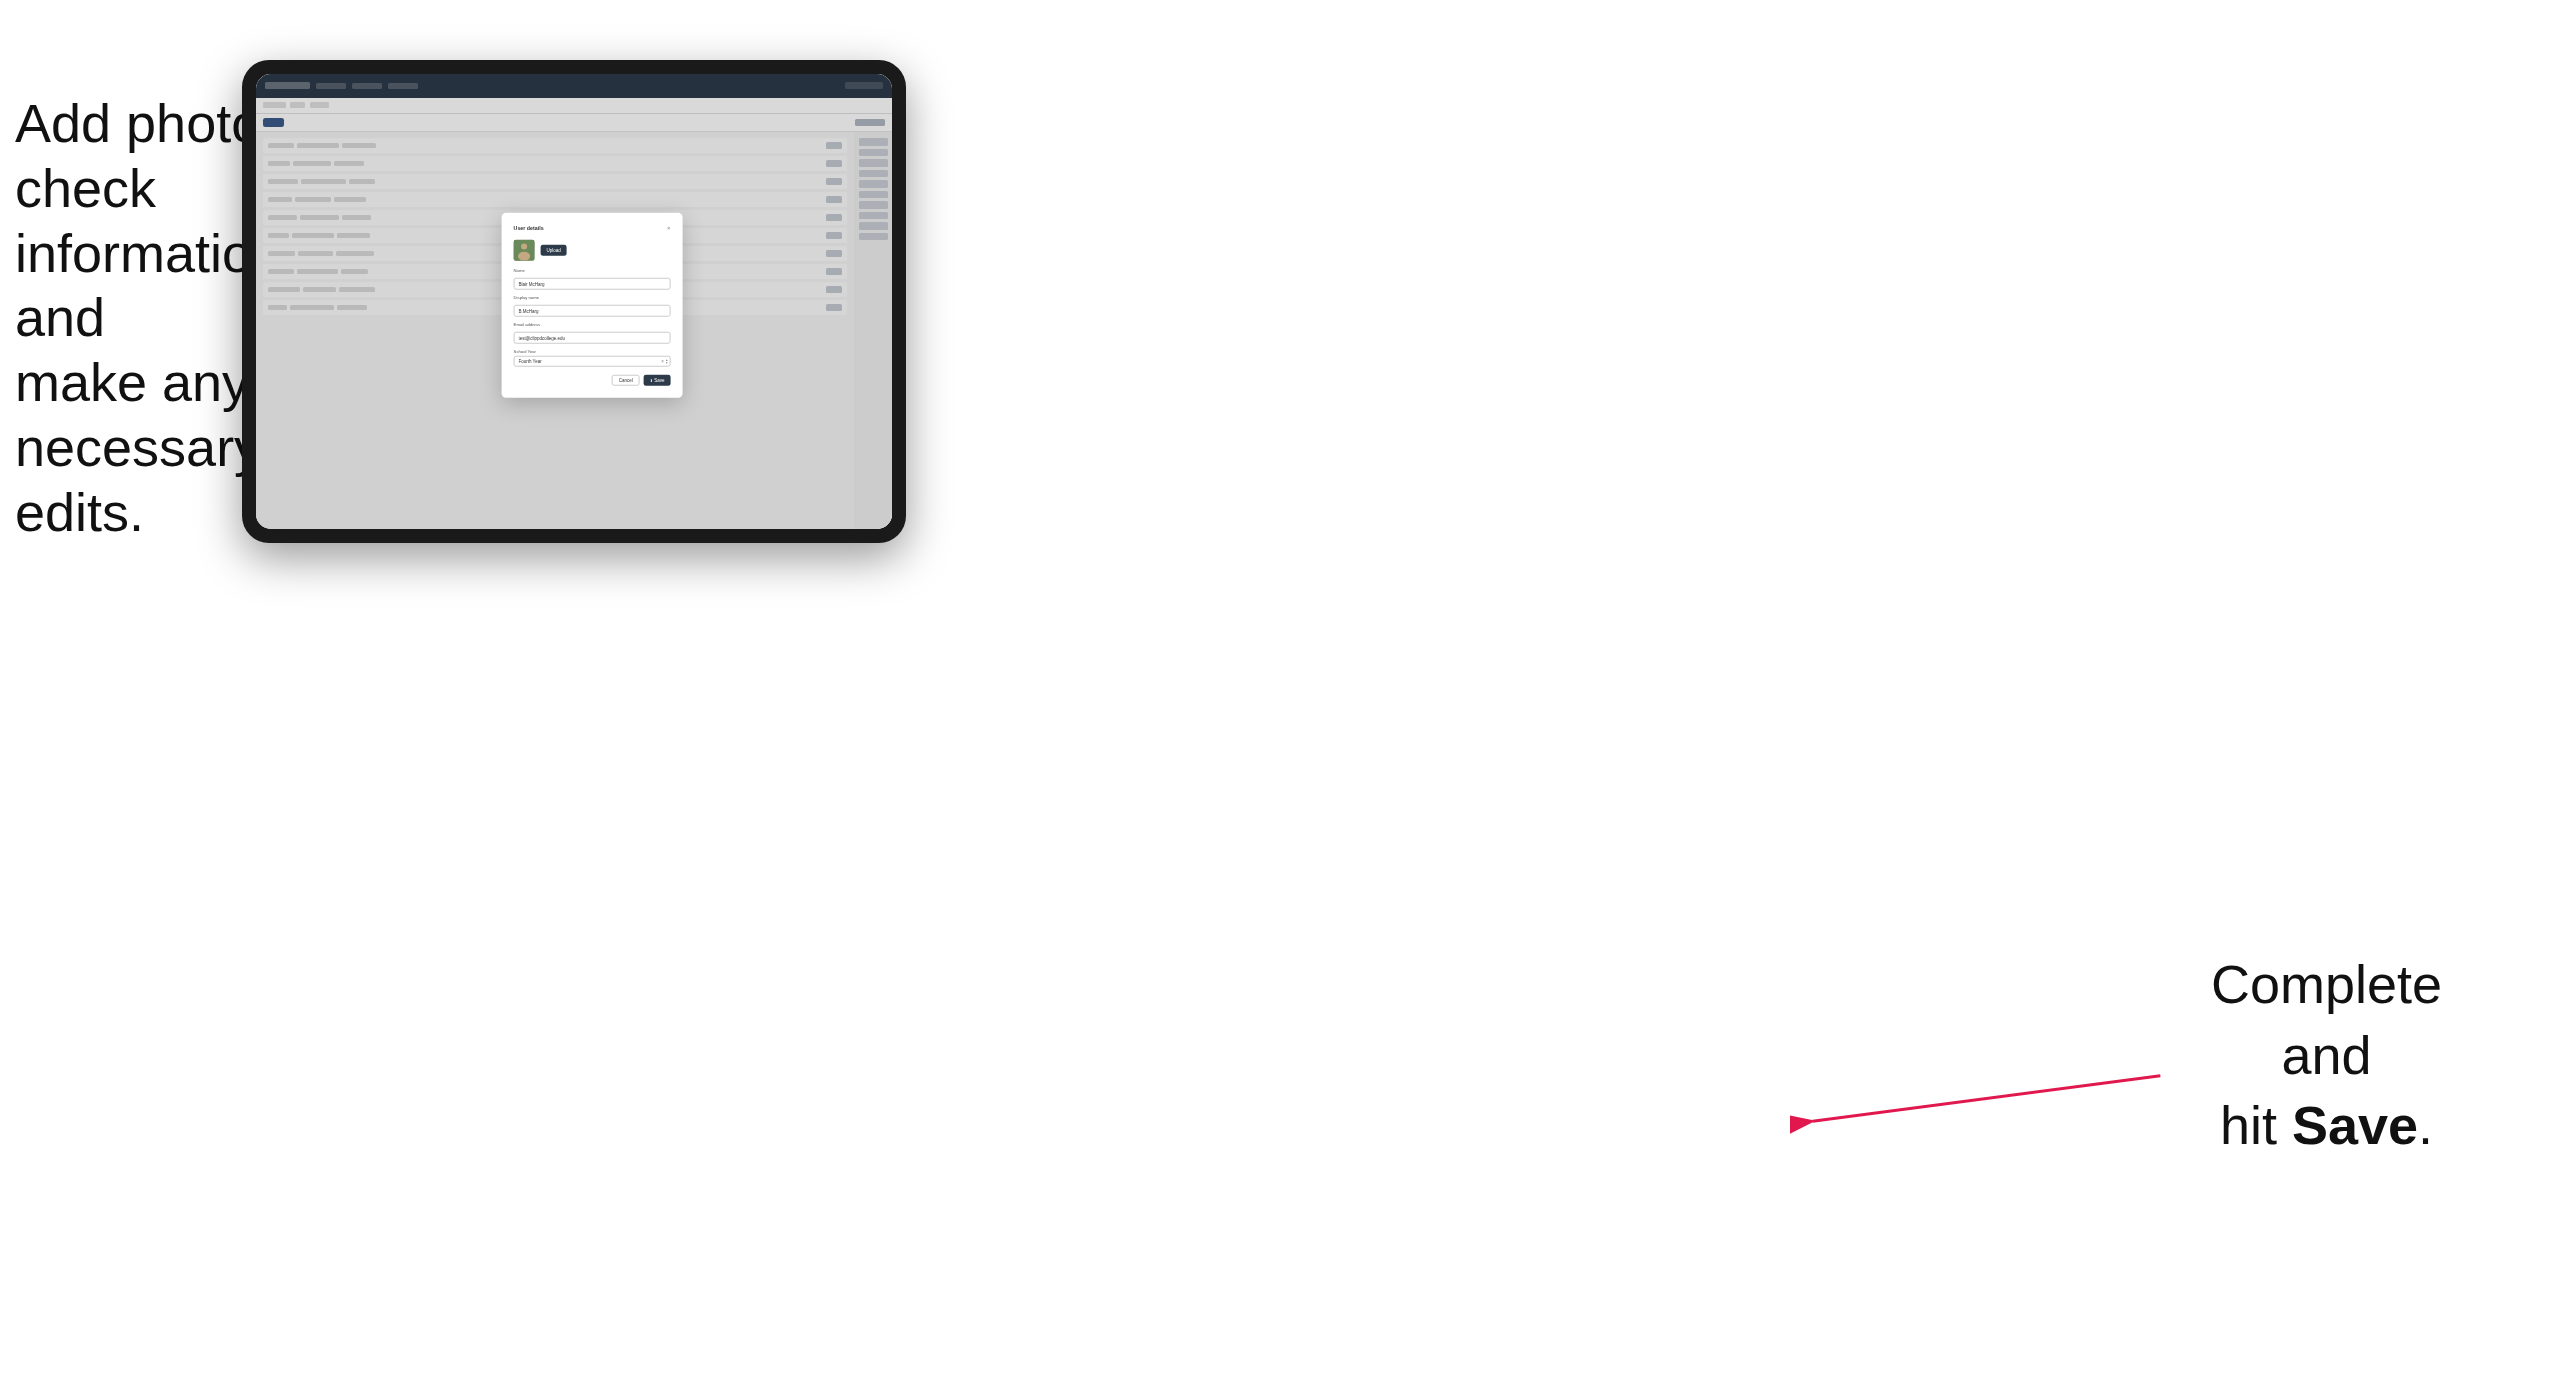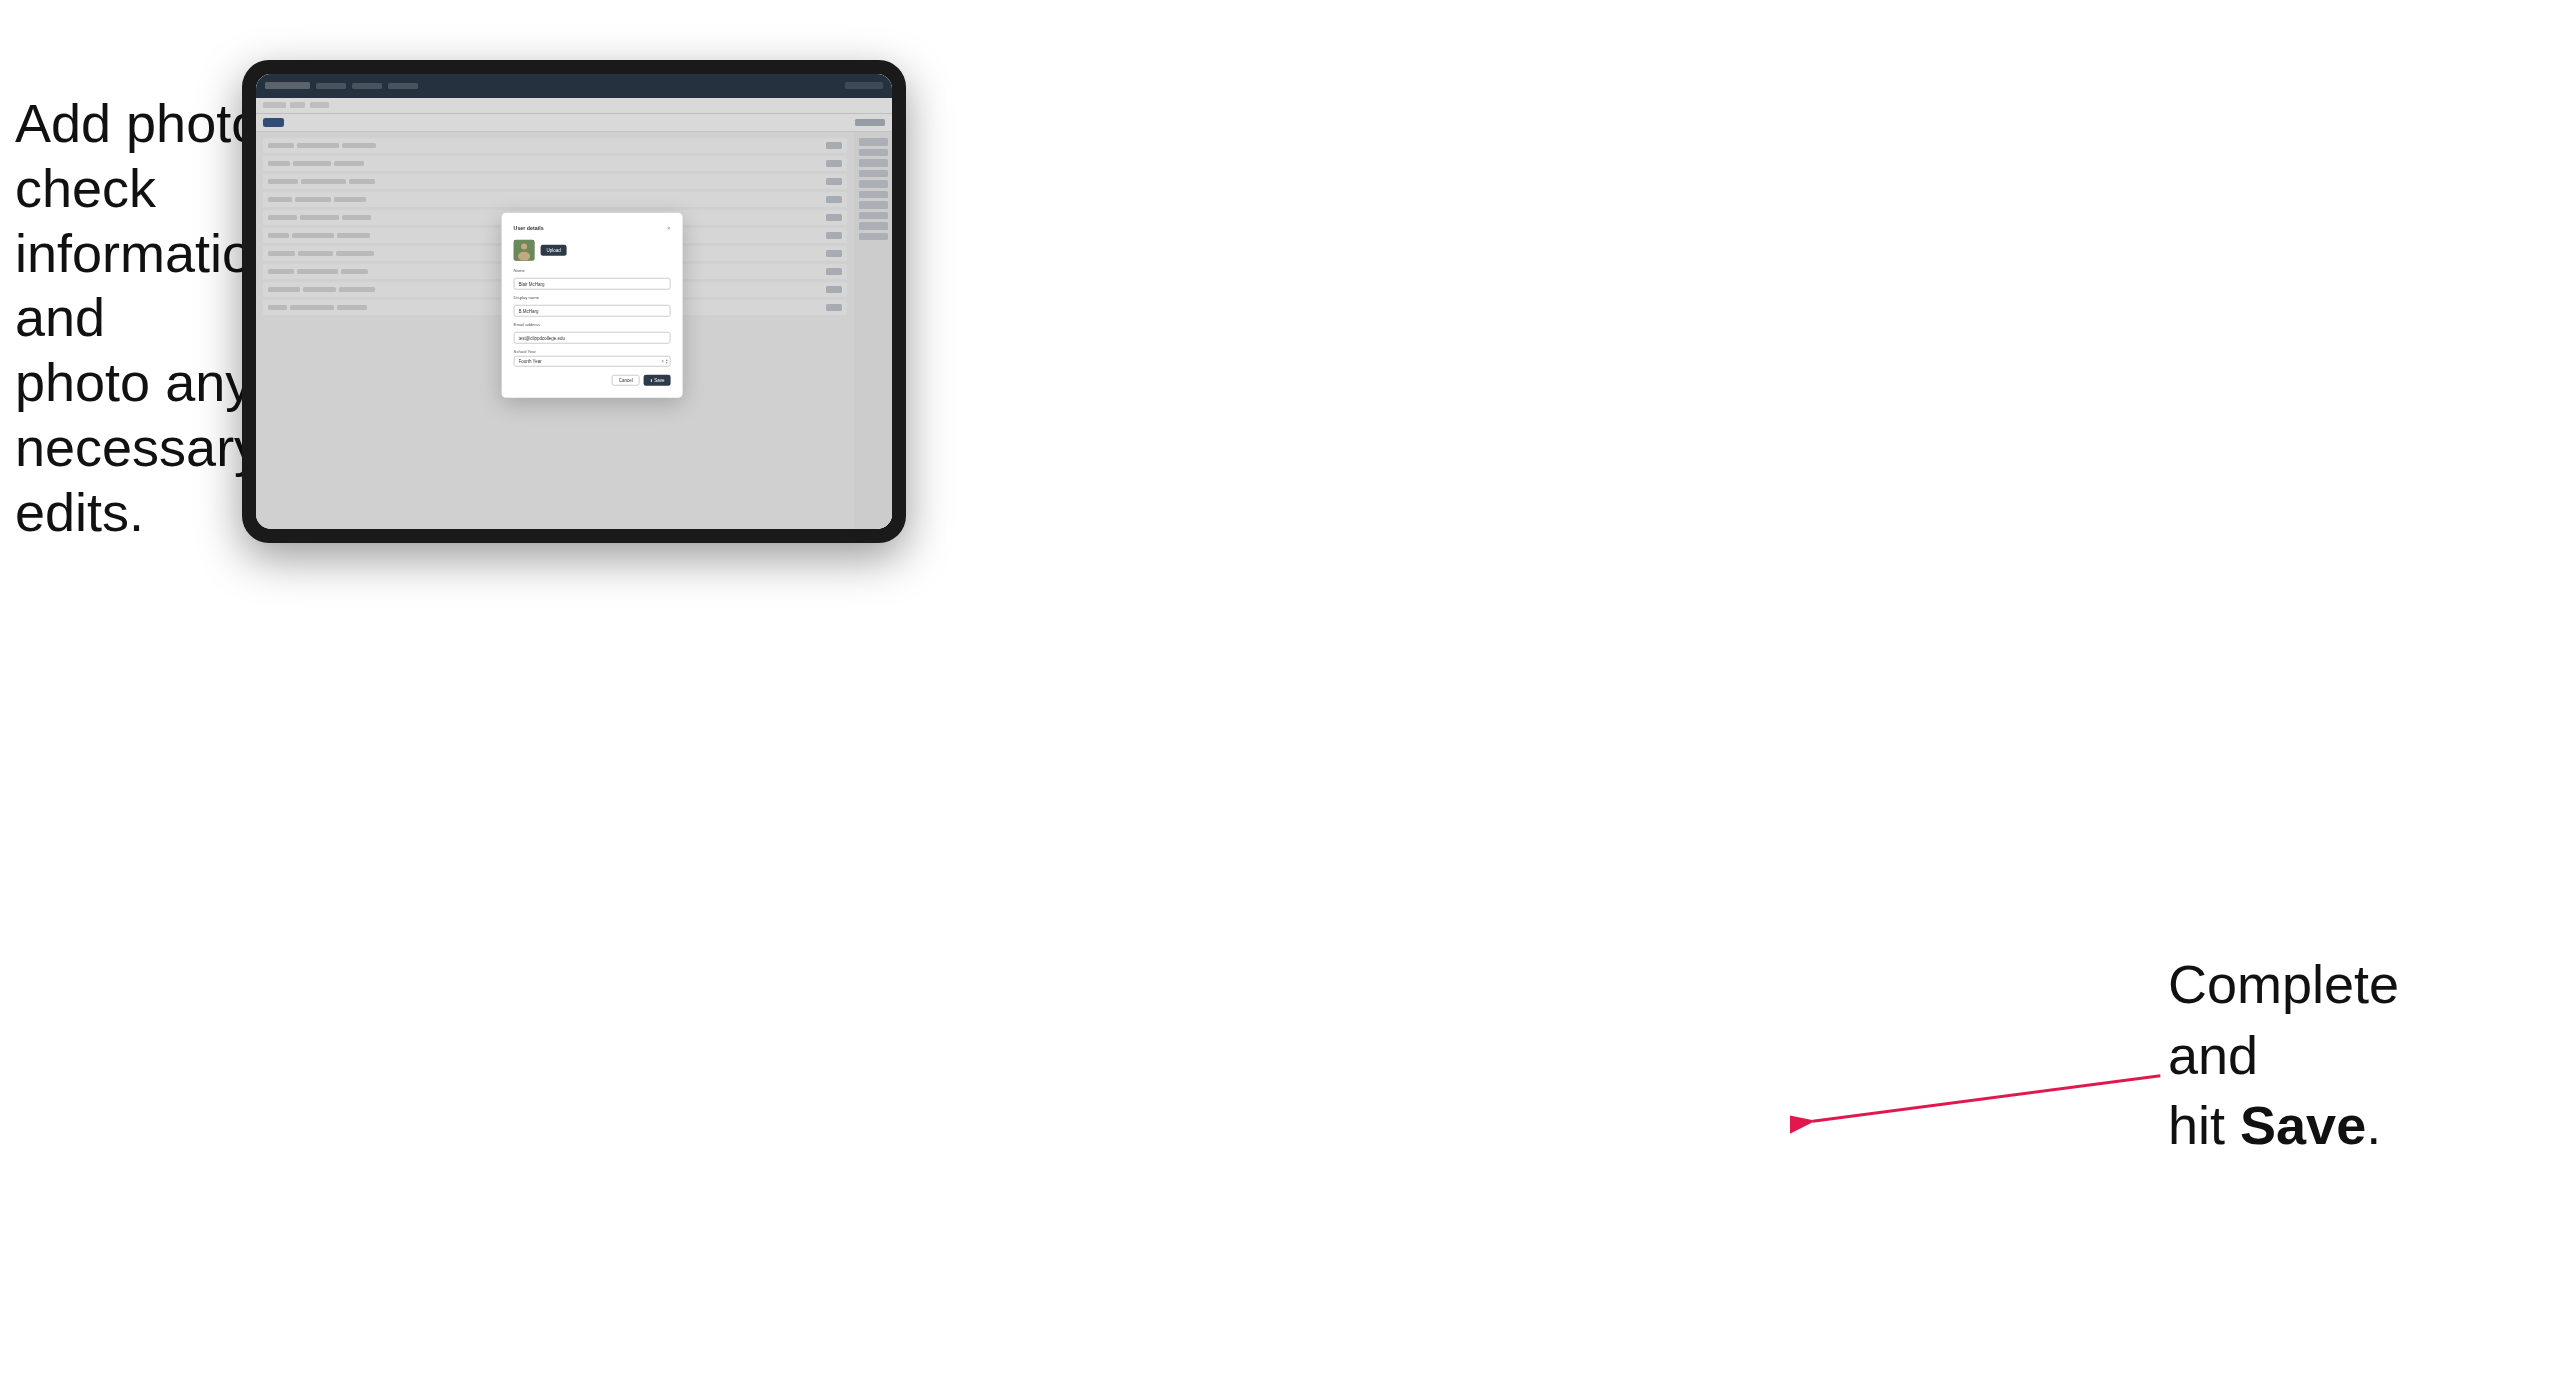--- a/index.html
+++ b/index.html
@@ -26,21 +26,21 @@
 
     
     .annotation-right {
       position: absolute;
       right: 91px;
       bottom: 226px;
       font-size: 54px;
       font-weight: 400;
       line-height: 1.3;
       color: #111;
-      text-align: left;
+      text-align: center;
       max-width: 317px;
     }
 
     .annotation-right strong {
       font-weight: 700;
     }
 
     
     .tablet {
       position: absolute;
@@ -359,21 +359,21 @@
       border-radius: 1.5px;
       opacity: 0.6;
     }
   </style>
 </head>
 <body>
 
 <div class="annotation-left">
   <span>Add photo, check</span><br>
   <span>information and</span><br>
-  <span>photo any</span><br>
+  <span>make any</span><br>
   <span>necessary edits.</span>
 </div>
 
 <svg class="arrow-svg" style="position:absolute; left:287px; top:370px; width:393px; height:91px;" viewBox="0 0 520 120" width="393" height="91">
   <defs>
     <marker id="arrowhead-left" markerWidth="10" markerHeight="7" refX="9" refY="3.5" orient="auto">
       <polygon points="0 0, 10 3.5, 0 7" fill="#e0184e"></polygon>
     </marker>
   </defs>
   <line x1="30" y1="30" x2="490" y2="90" stroke="#e0184e" stroke-width="4" marker-end="url(#arrowhead-left)"></line>

